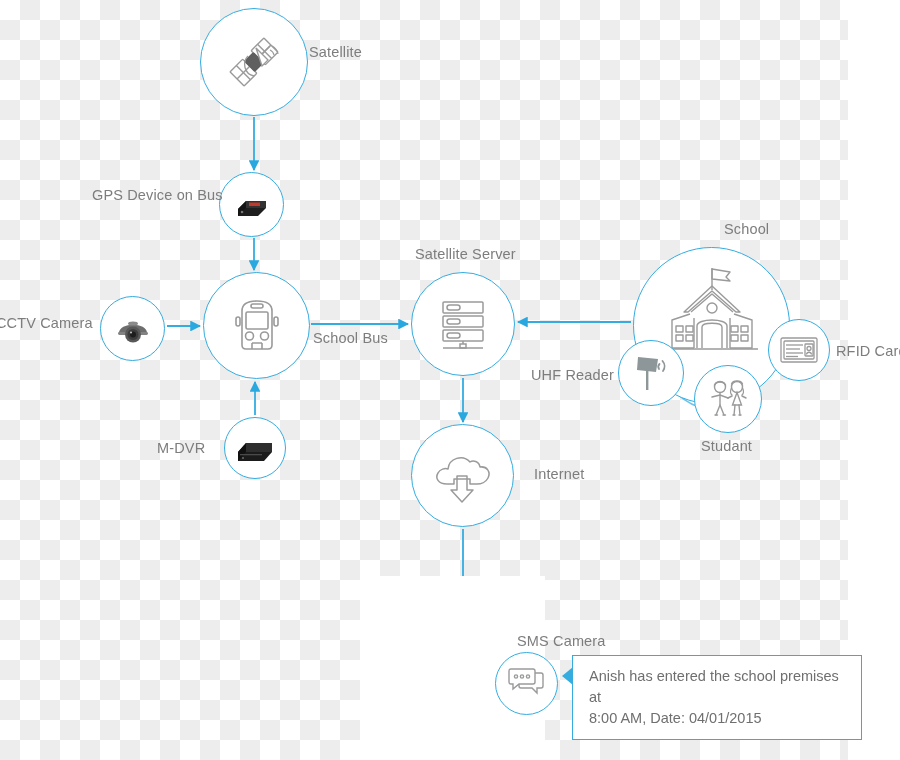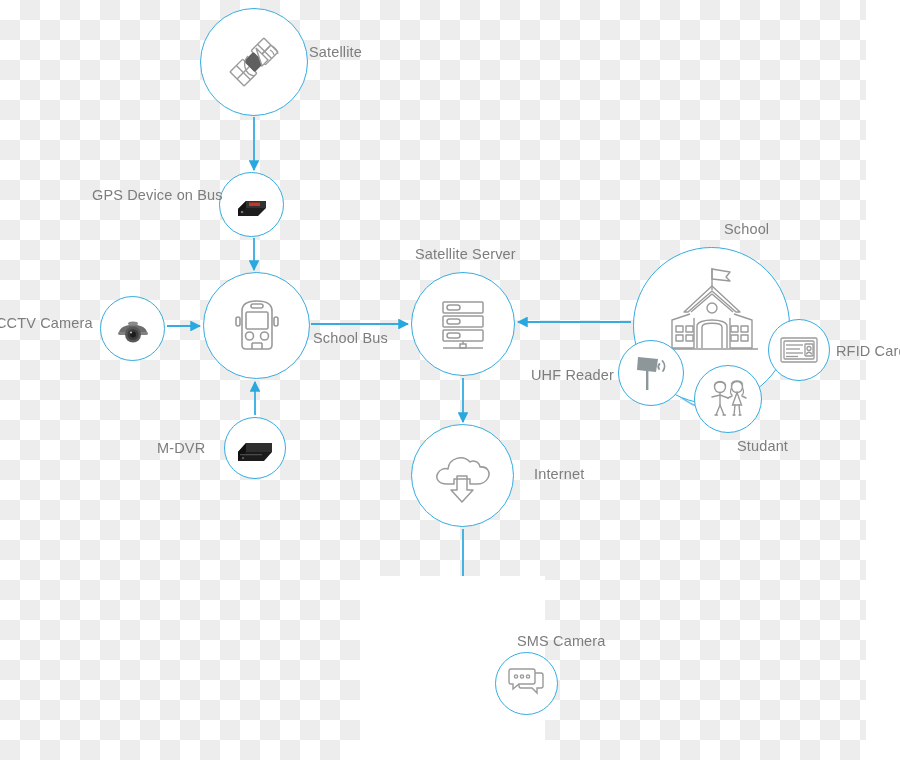--- a/index.html
+++ b/index.html
@@ -15,21 +15,20 @@
   #canvas {
     position: relative;
     width: 848px;
     height: 760px;
     background-color: #ffffff;
     background-image:
       linear-gradient(45deg, #ededed 25%, transparent 25%, transparent 75%, #ededed 75%, #ededed),
       linear-gradient(45deg, #ededed 25%, transparent 25%, transparent 75%, #ededed 75%, #ededed);
     background-size: 40px 40px;
     background-position: 0 0, 20px 20px;
-    padding-left: 18px;
   }
   #wires {
     position: absolute;
     left: 0;
     top: 0;
     width: 900px;
     height: 760px;
     pointer-events: none;
   }
   .node {
@@ -289,21 +288,21 @@
         <path d="M 27.5 7 C 29 3, 37 3, 38.5 7"></path>
         <path d="M 33 15.5 L 28.5 28 L 37.5 28 Z"></path>
         <path d="M 28 19 L 24 21 M 38 19 L 42 21"></path>
         <path d="M 31 28 L 30 38 M 35 28 L 36 38"></path>
         <path d="M 29 38 L 31 38 M 35 38 L 37 38"></path>
 
         <path d="M 24 21 L 24 21"></path>
       </g>
     </svg>
   </div>
-  <div class="label" style="left:701px; top:437px;margin-left:36px;">Studant</div>
+  <div class="label" style="left:701px; top:437px;">Studant</div>
 
   <div class="node" style="left:768px; top:319px; width:62px; height:62px;">
     <svg class="icon-svg" width="42" height="32" viewBox="0 0 42 32">
       <g stroke="#9a9a9a" stroke-width="1.3" fill="none">
         <rect x="3" y="4" width="36" height="24" rx="1.5"></rect>
         <rect x="6" y="7" width="30" height="18" rx="1"></rect>
         <line x1="8" y1="11" x2="25" y2="11"></line>
         <line x1="8" y1="15" x2="22" y2="15"></line>
         <line x1="8" y1="19" x2="25" y2="19"></line>
         <line x1="8" y1="22.5" x2="20" y2="22.5"></line>
@@ -377,14 +376,19 @@
         <path d="M 14 6 L 34 6 C 35.5 6, 36 7, 36 8 L 36 19 C 36 20, 35.5 21, 34 21 L 30 21 L 30 26 L 25 21 L 14 21 C 12.5 21, 12 20, 12 19 L 12 8 C 12 7, 12.5 6, 14 6 Z"></path>
         <path d="M 4 2 L 26 2 C 27.5 2, 28 3, 28 4 L 28 15 C 28 16, 27.5 17, 26 17 L 12 17 L 6 22 L 6 17 L 4 17 C 2.5 17, 2 16, 2 15 L 2 4 C 2 3, 2.5 2, 4 2 Z"></path>
         <circle cx="9" cy="9.5" r="1.6" fill="none"></circle>
         <circle cx="15" cy="9.5" r="1.6" fill="none"></circle>
         <circle cx="21" cy="9.5" r="1.6" fill="none"></circle>
       </g>
     </svg>
   </div>
   <div class="label" style="left:517px; top:632px;">SMS Camera</div>
 
+  <div id="sms-box">
+    <div class="tip"></div>
+    <div>Anish has entered the school premises at</div>
+    <div>8:00 AM, Date: 04/01/2015</div>
+  </div>
 
 </div>
 
 </body></html>

